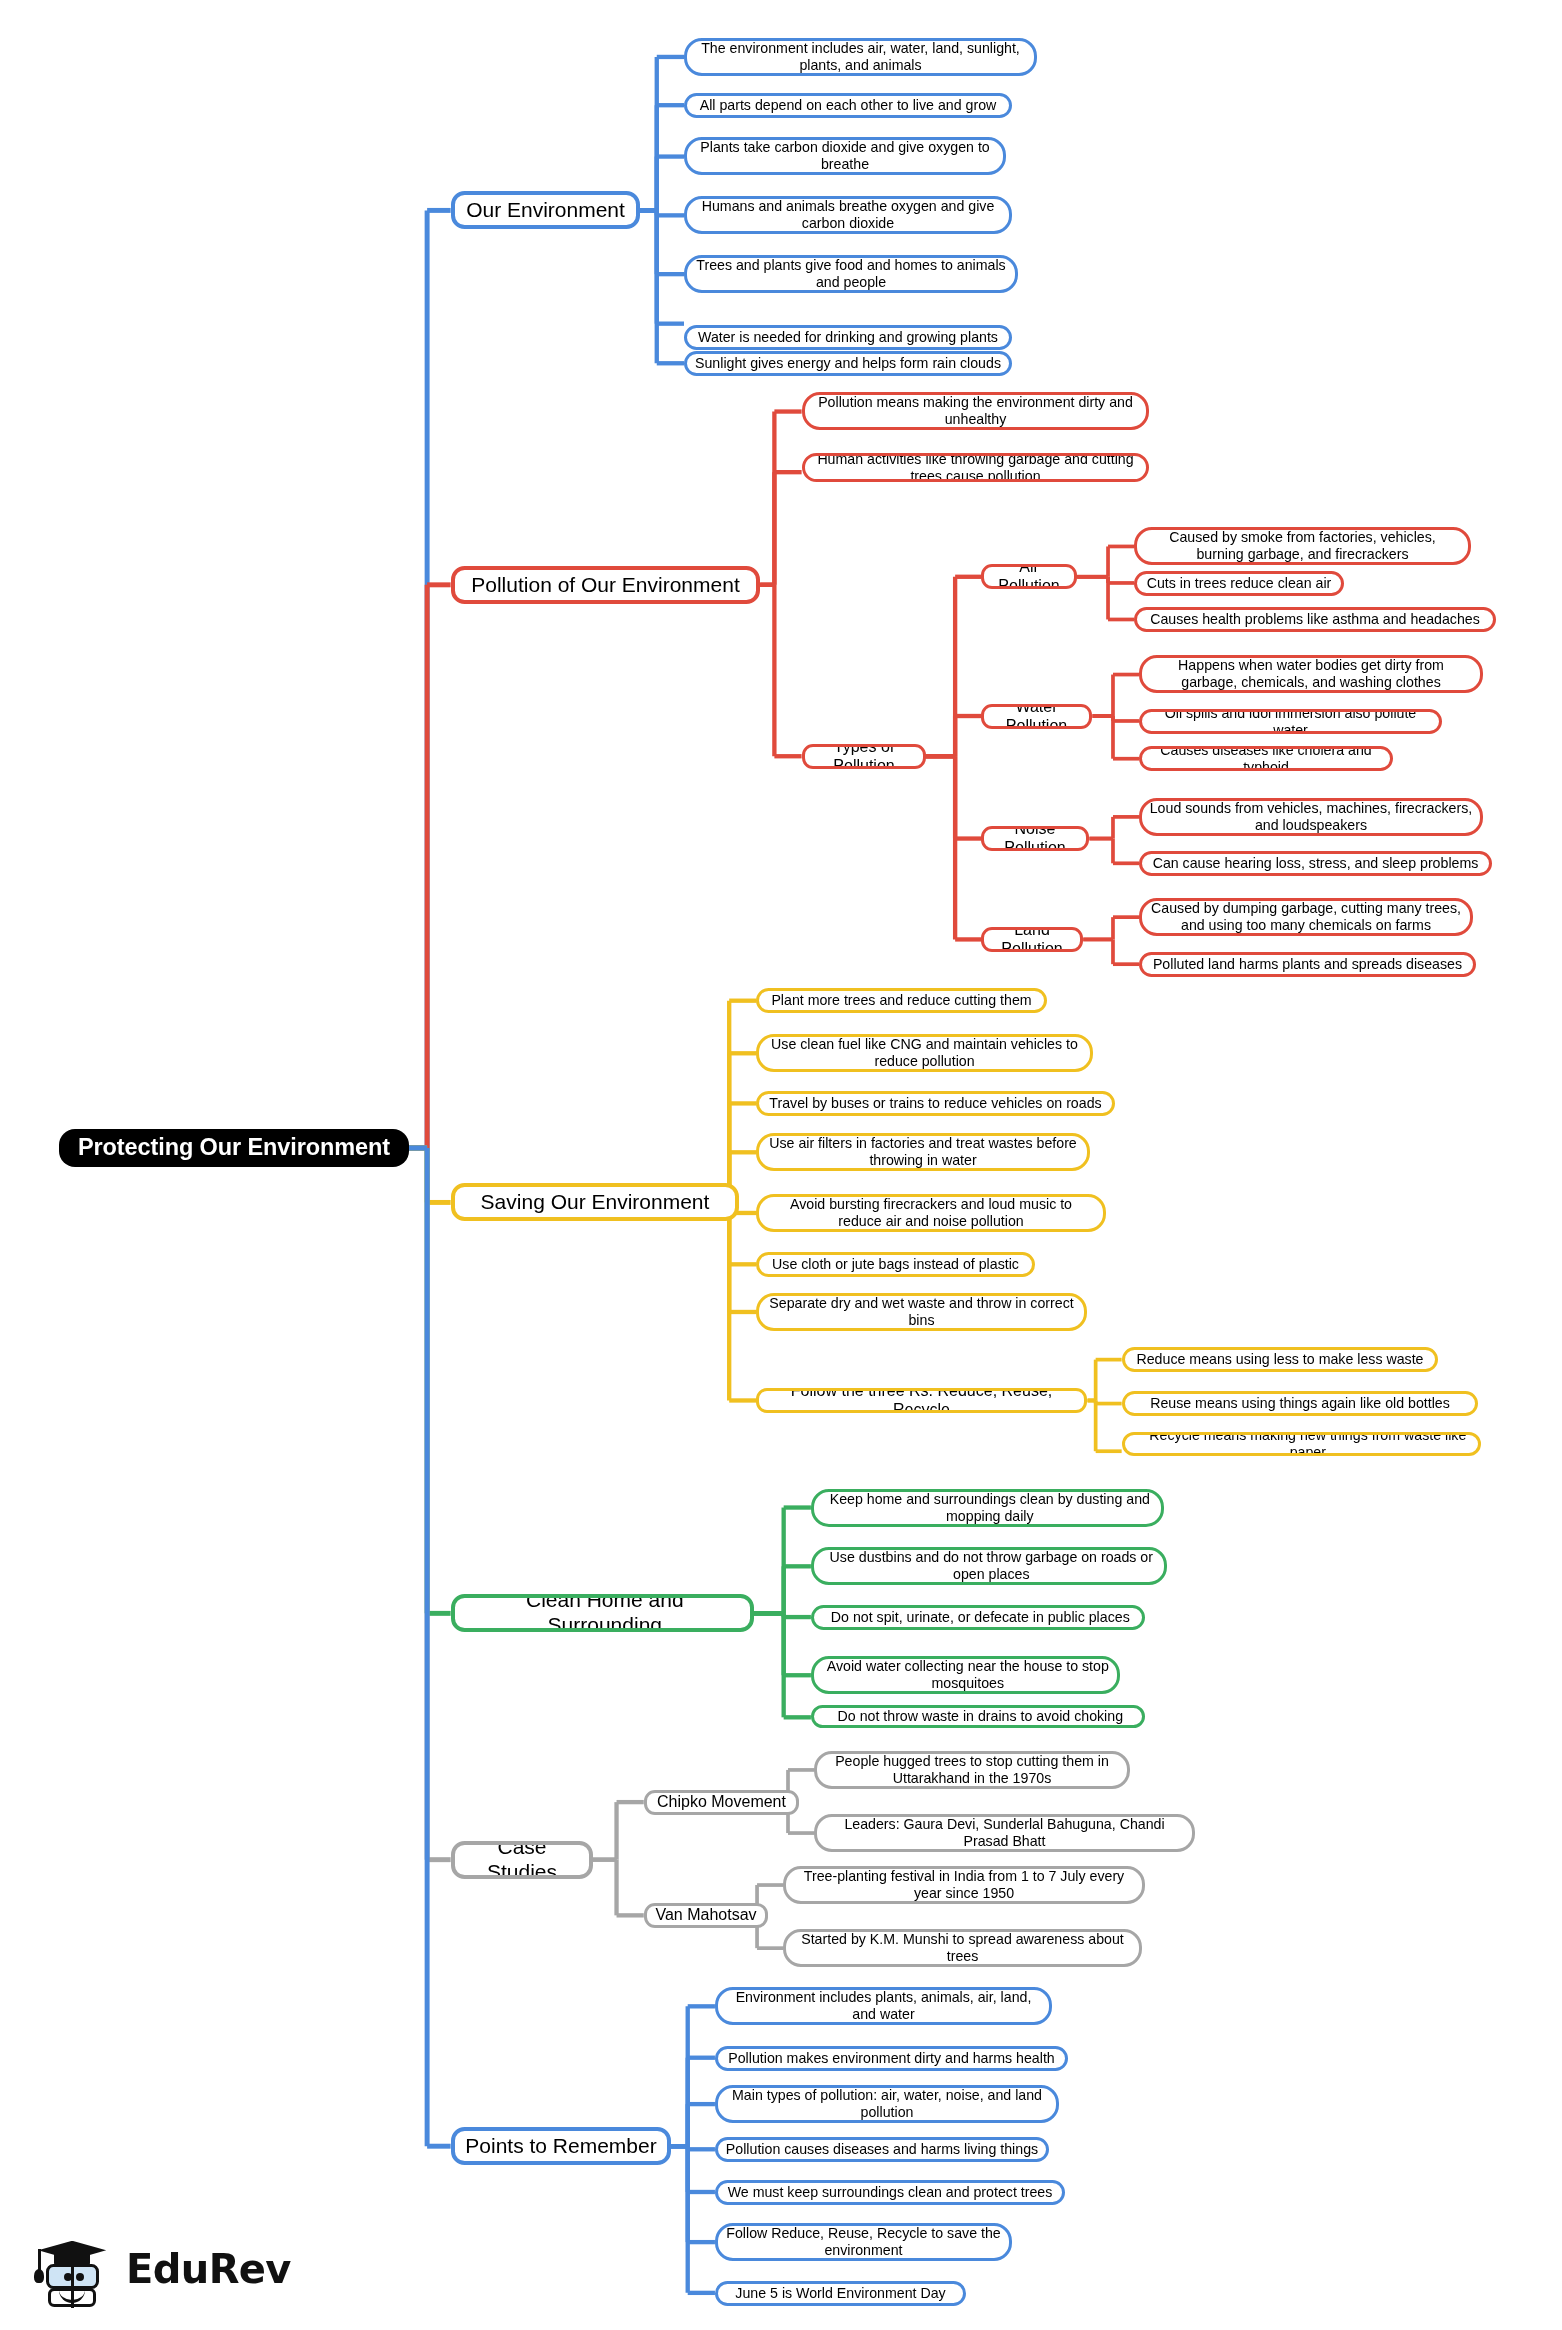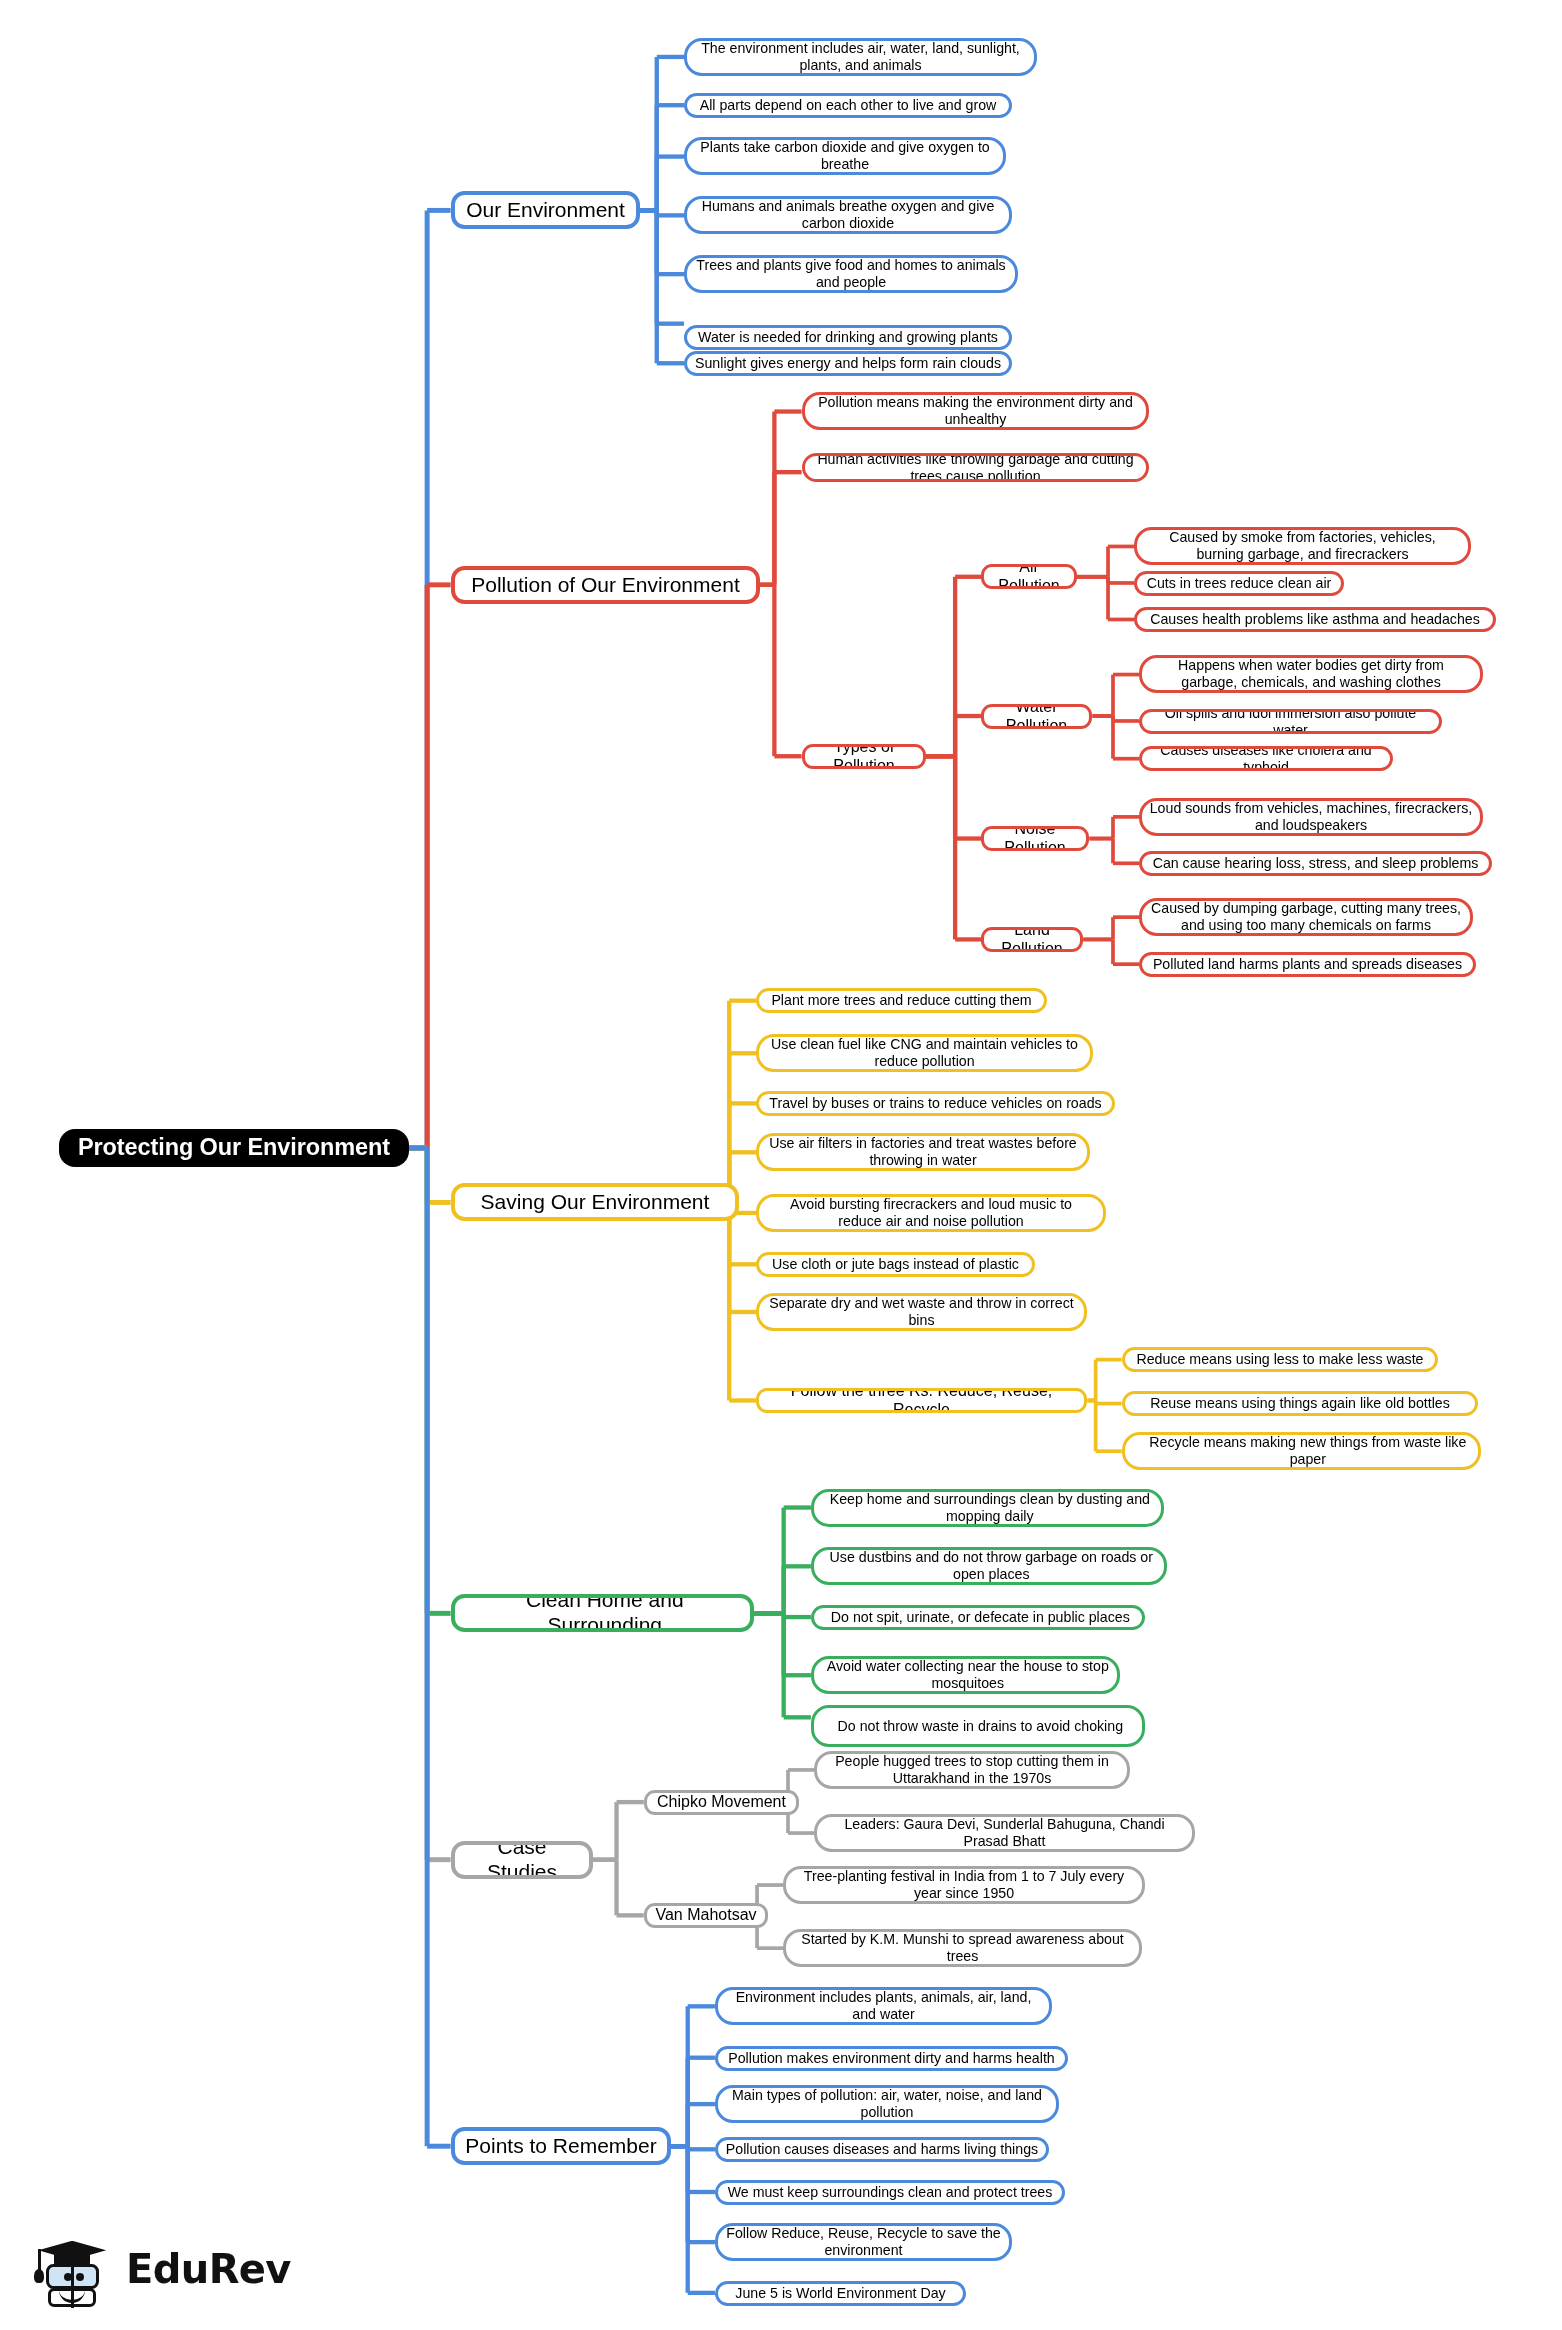--- a/index.html
+++ b/index.html
@@ -393,27 +393,27 @@
       <div class="node leaf c-yellow" style="left: 756px; top: 988px; width: 291px; height: 25px;">Plant more trees and reduce cutting them</div>
       <div class="node leaf c-yellow" style="left: 756px; top: 1034px; width: 337px; height: 38px;">Use clean fuel like CNG and maintain vehicles to reduce pollution</div>
       <div class="node leaf c-yellow" style="left: 756px; top: 1091px; width: 359px; height: 25px;">Travel by buses or trains to reduce vehicles on roads</div>
       <div class="node leaf c-yellow" style="left: 756px; top: 1133px; width: 334px; height: 38px;">Use air filters in factories and treat wastes before throwing in water</div>
       <div class="node leaf c-yellow" style="left: 756px; top: 1194px; width: 350px; height: 38px;">Avoid bursting firecrackers and loud music to reduce air and noise pollution</div>
       <div class="node leaf c-yellow" style="left: 756px; top: 1252px; width: 279px; height: 25px;">Use cloth or jute bags instead of plastic</div>
       <div class="node leaf c-yellow" style="left: 756px; top: 1293px; width: 331px; height: 38px;">Separate dry and wet waste and throw in correct bins</div>
       <div class="node sub c-yellow" style="left: 756px; top: 1388px; width: 331px; height: 25px;">Follow the three Rs: Reduce, Reuse, Recycle</div>
       <div class="node leaf c-yellow" style="left: 1122px; top: 1347px; width: 316px; height: 25px;">Reduce means using less to make less waste</div>
       <div class="node leaf c-yellow" style="left: 1122px; top: 1391px; width: 356px; height: 25px;">Reuse means using things again like old bottles</div>
-      <div class="node leaf c-yellow" style="left: 1122px; top: 1432px; width: 359px; height: 38px; padding-left: 20px;">Recycle means making new things from waste like paper</div>
+      <div class="node leaf c-yellow" style="left: 1122px; top: 1432px; width: 359px; height: 24px; padding-left: 20px;">Recycle means making new things from waste like paper</div>
       <div class="node branch c-green" style="left: 451px; top: 1594px; width: 303px; height: 38px;">Clean Home and Surrounding</div>
       <div class="node leaf c-green" style="left: 811px; top: 1489px; width: 353px; height: 38px;">Keep home and surroundings clean by dusting and mopping daily</div>
       <div class="node leaf c-green" style="left: 811px; top: 1547px; width: 356px; height: 38px;">Use dustbins and do not throw garbage on roads or open places</div>
       <div class="node leaf c-green" style="left: 811px; top: 1605px; width: 334px; height: 25px;">Do not spit, urinate, or defecate in public places</div>
       <div class="node leaf c-green" style="left: 811px; top: 1656px; width: 309px; height: 38px;">Avoid water collecting near the house to stop mosquitoes</div>
-      <div class="node leaf c-green" style="left: 811px; top: 1705px; width: 334px; height: 42px;">Do not throw waste in drains to avoid choking</div>
+      <div class="node leaf c-green" style="left: 811px; top: 1705px; width: 334px; height: 23px;">Do not throw waste in drains to avoid choking</div>
       <div class="node branch c-gray" style="left: 451px; top: 1841px; width: 142px; height: 38px;">Case Studies</div>
       <div class="node sub c-gray" style="left: 644px; top: 1790px; width: 155px; height: 25px;">Chipko Movement</div>
       <div class="node leaf c-gray" style="left: 814px; top: 1751px; width: 316px; height: 38px;">People hugged trees to stop cutting them in Uttarakhand in the 1970s</div>
       <div class="node leaf c-gray" style="left: 814px; top: 1814px; width: 381px; height: 38px;">Leaders: Gaura Devi, Sunderlal Bahuguna, Chandi Prasad Bhatt</div>
       <div class="node sub c-gray" style="left: 644px; top: 1903px; width: 124px; height: 25px;">Van Mahotsav</div>
       <div class="node leaf c-gray" style="left: 783px; top: 1866px; width: 362px; height: 38px;">Tree-planting festival in India from 1 to 7 July every year since 1950</div>
       <div class="node leaf c-gray" style="left: 783px; top: 1929px; width: 359px; height: 38px;">Started by K.M. Munshi to spread awareness about trees</div>
       <div class="node branch c-blue" style="left: 451px; top: 2127px; width: 220px; height: 38px;">Points to Remember</div>
       <div class="node leaf c-blue" style="left: 715px; top: 1987px; width: 337px; height: 38px;">Environment includes plants, animals, air, land, and water</div>
       <div class="node leaf c-blue" style="left: 715px; top: 2046px; width: 353px; height: 25px;">Pollution makes environment dirty and harms health</div>

